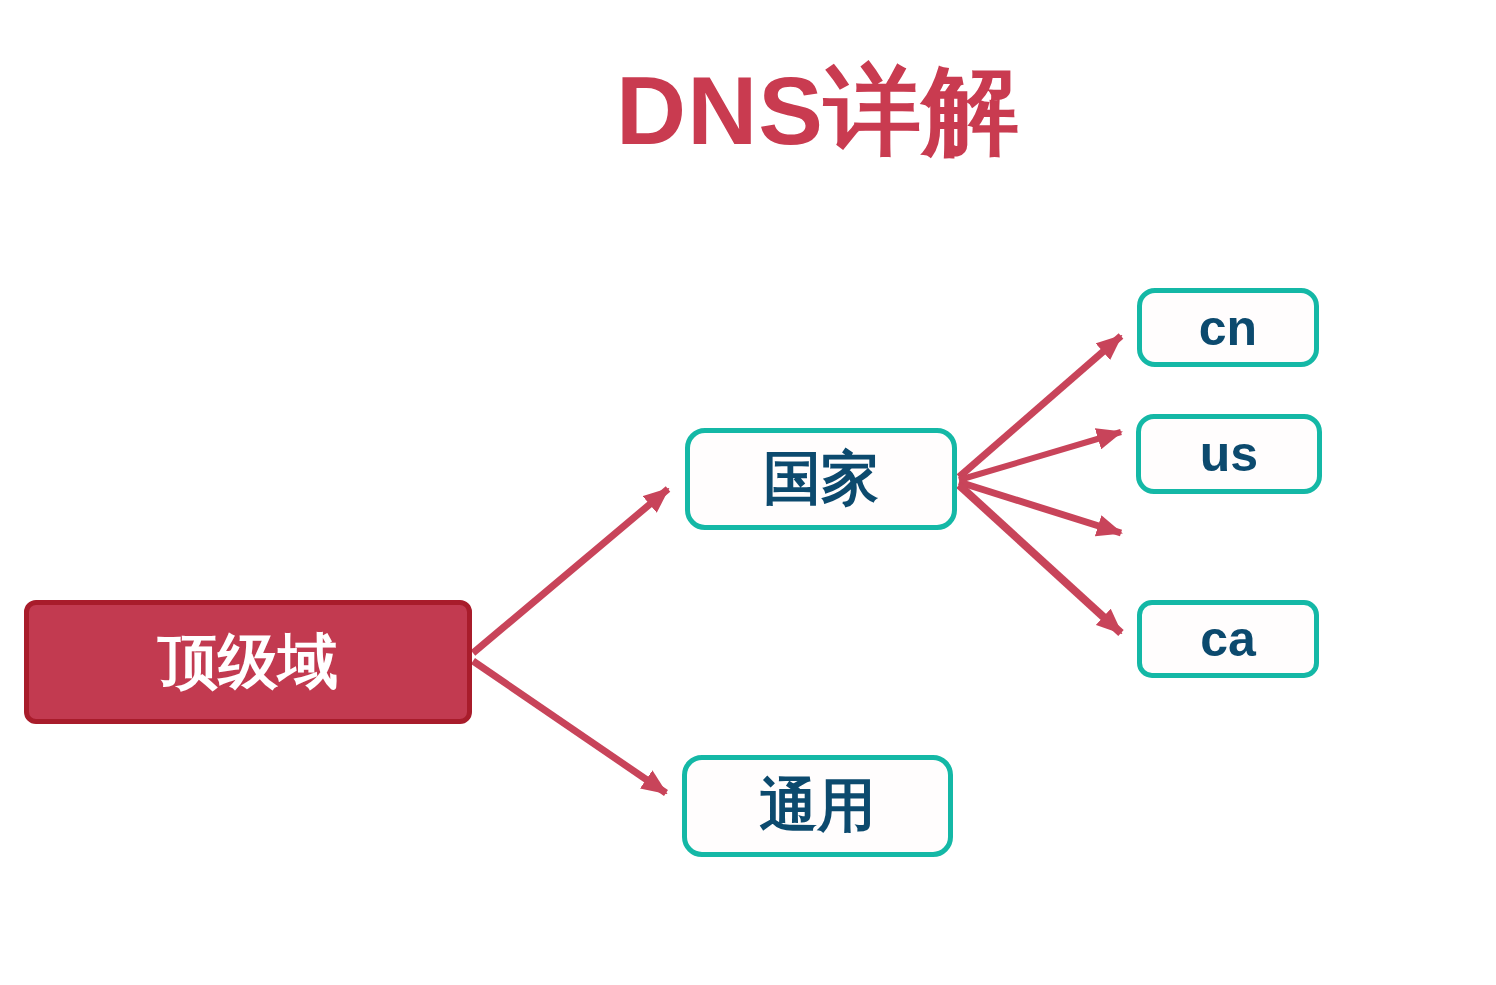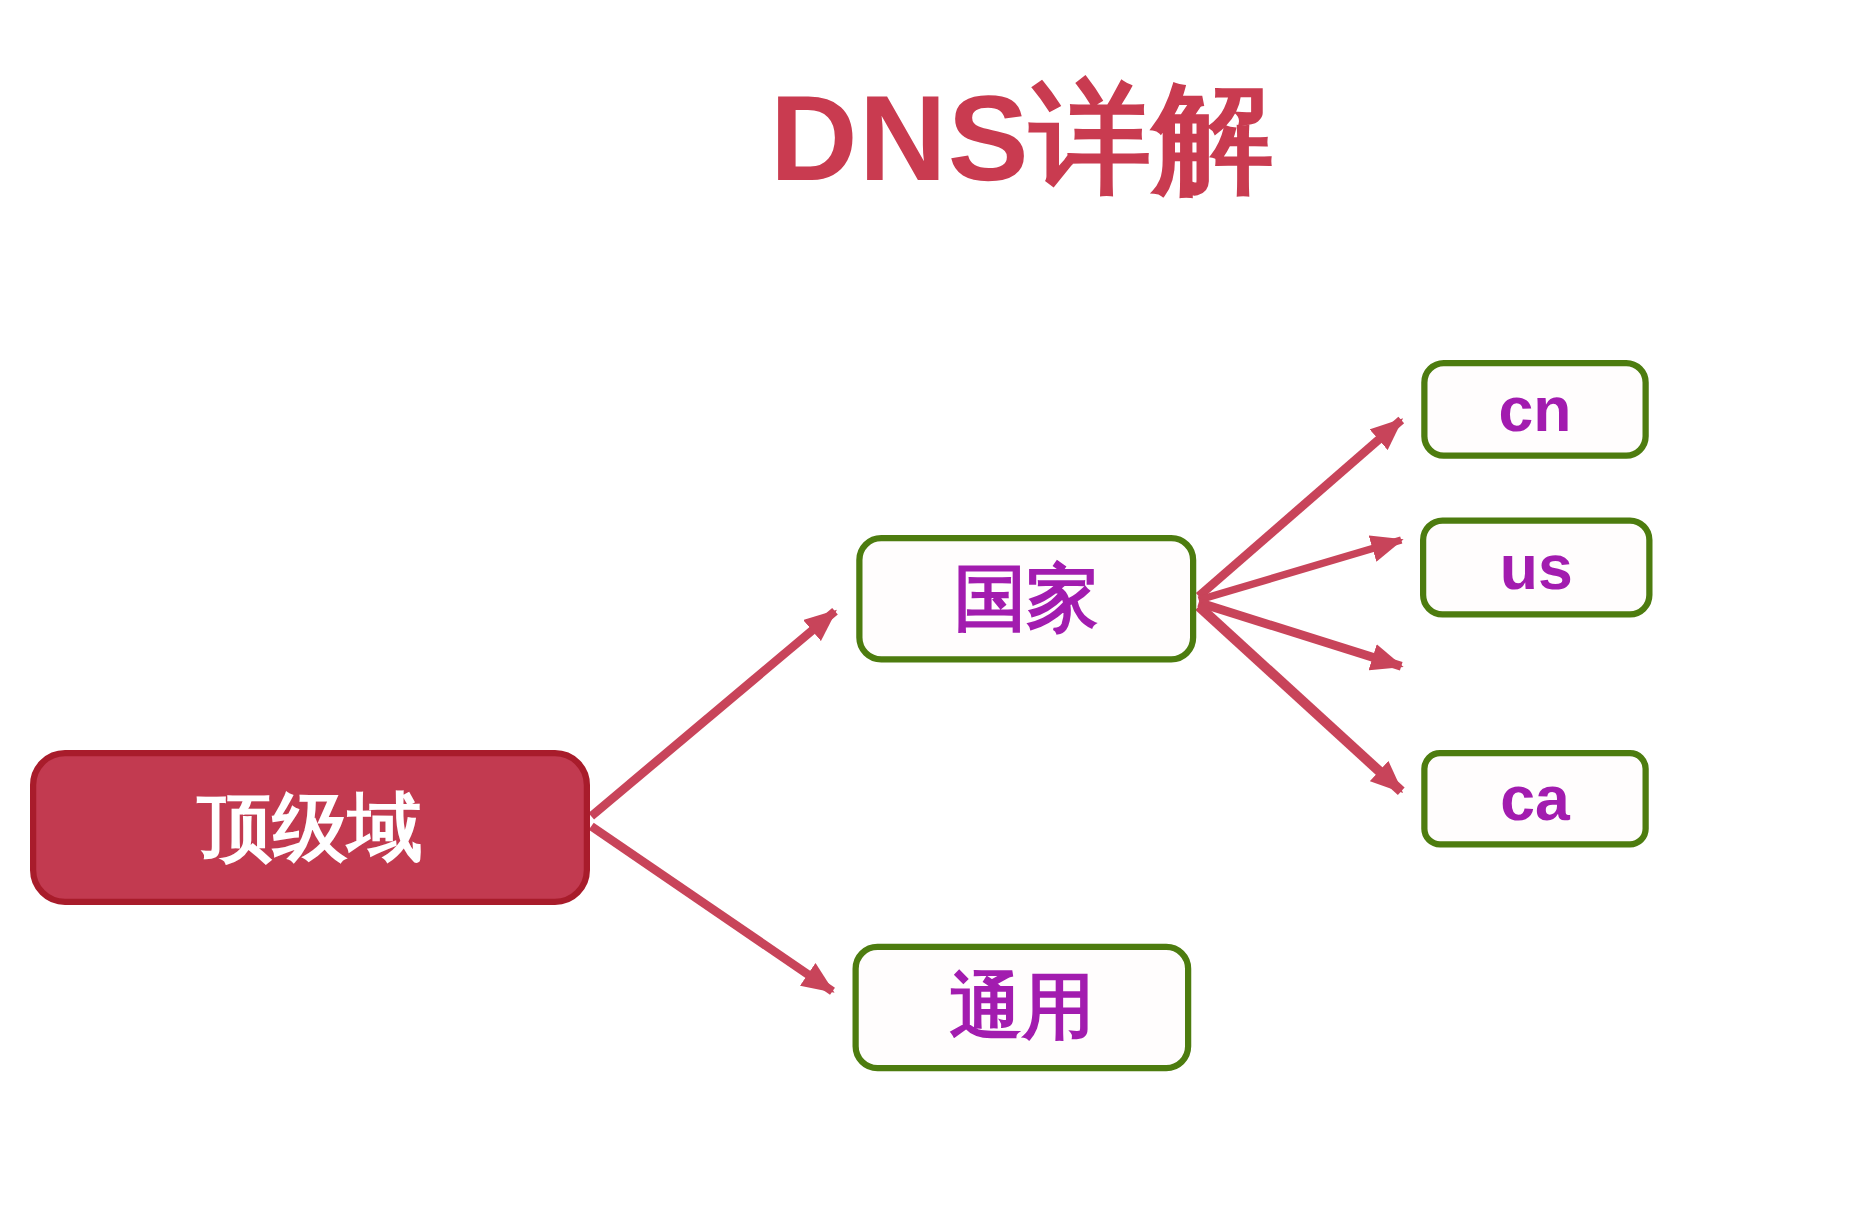--- a/index.html
+++ b/index.html
@@ -40,28 +40,28 @@
     display: flex;
     align-items: center;
     justify-content: center;
     box-sizing: border-box;
     text-align: center;
     font-weight: bold;
   }
   .node.filled {
     background: #c23a50;
     border: 5px solid #a81c2b;
-    border-radius: 28px;
+    border-radius: 12px;
     color: #ffffff;
   }
   .node.outline {
     background: #fffdfd;
-    border: 5px solid #4d7c0f;
+    border: 5px solid #14b8a6;
     border-radius: 20px;
-    color: #a21caf;
+    color: #0c4a6e;
   }
   .cjk {
     font-family: "Liberation Serif", "DejaVu Serif", serif;
   }
   .latin {
     font-family: "Liberation Sans", "DejaVu Sans", sans-serif;
   }
   #node-root    { left: 24px;   top: 600px; width: 448px; height: 124px; font-size: 60px; }
   #node-country { left: 685px;  top: 428px; width: 272px; height: 102px; font-size: 58px; justify-content: center; }
   #node-generic { left: 682px;  top: 755px; width: 271px; height: 102px; font-size: 58px; text-align: right; }

